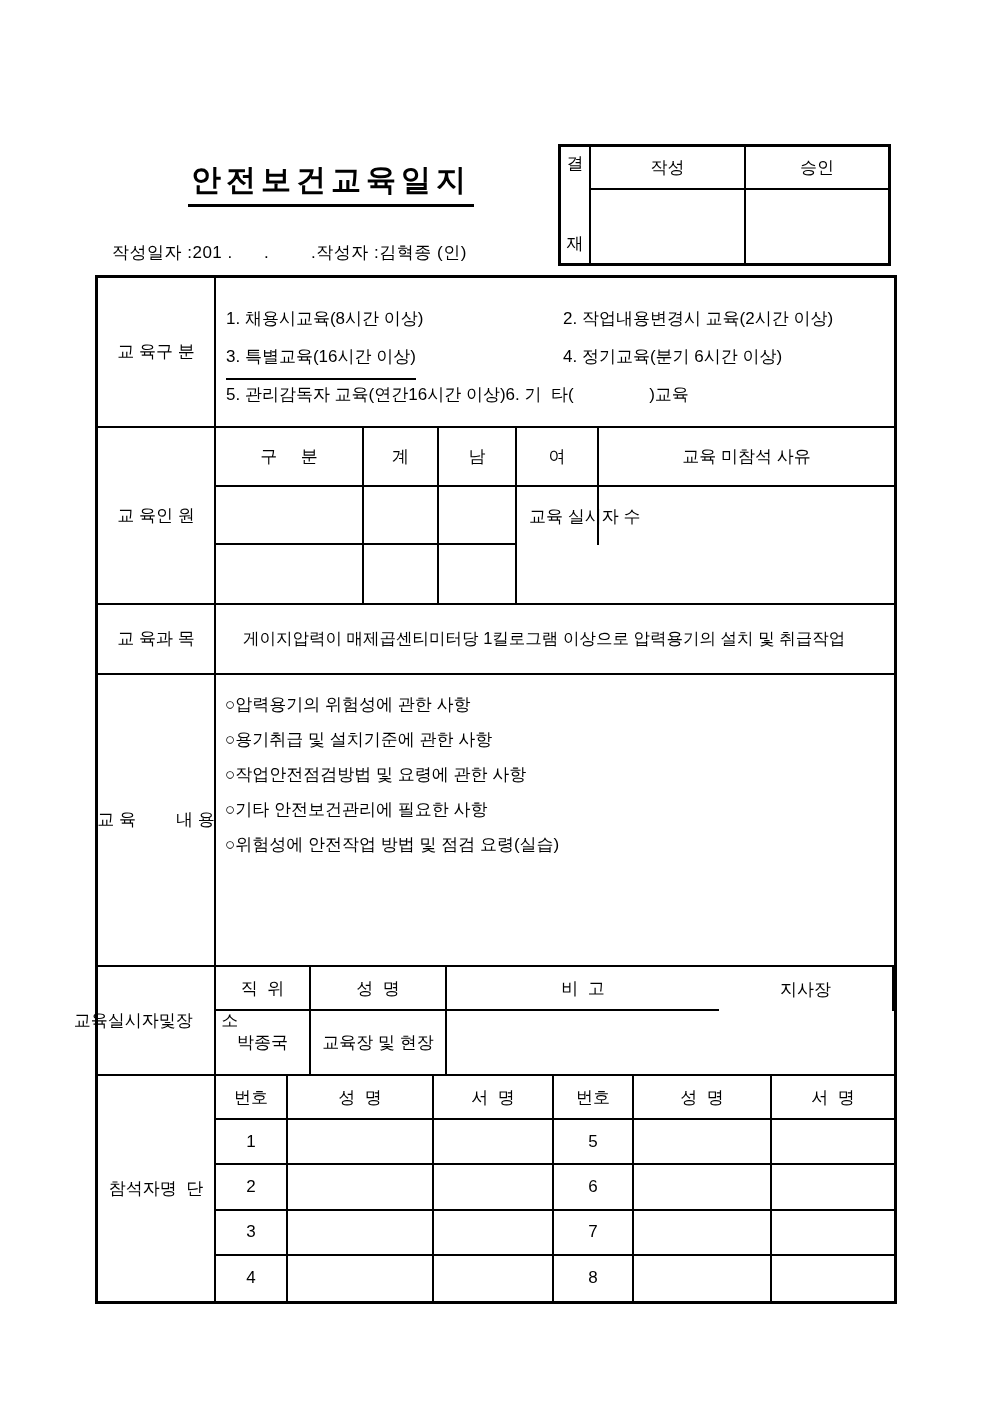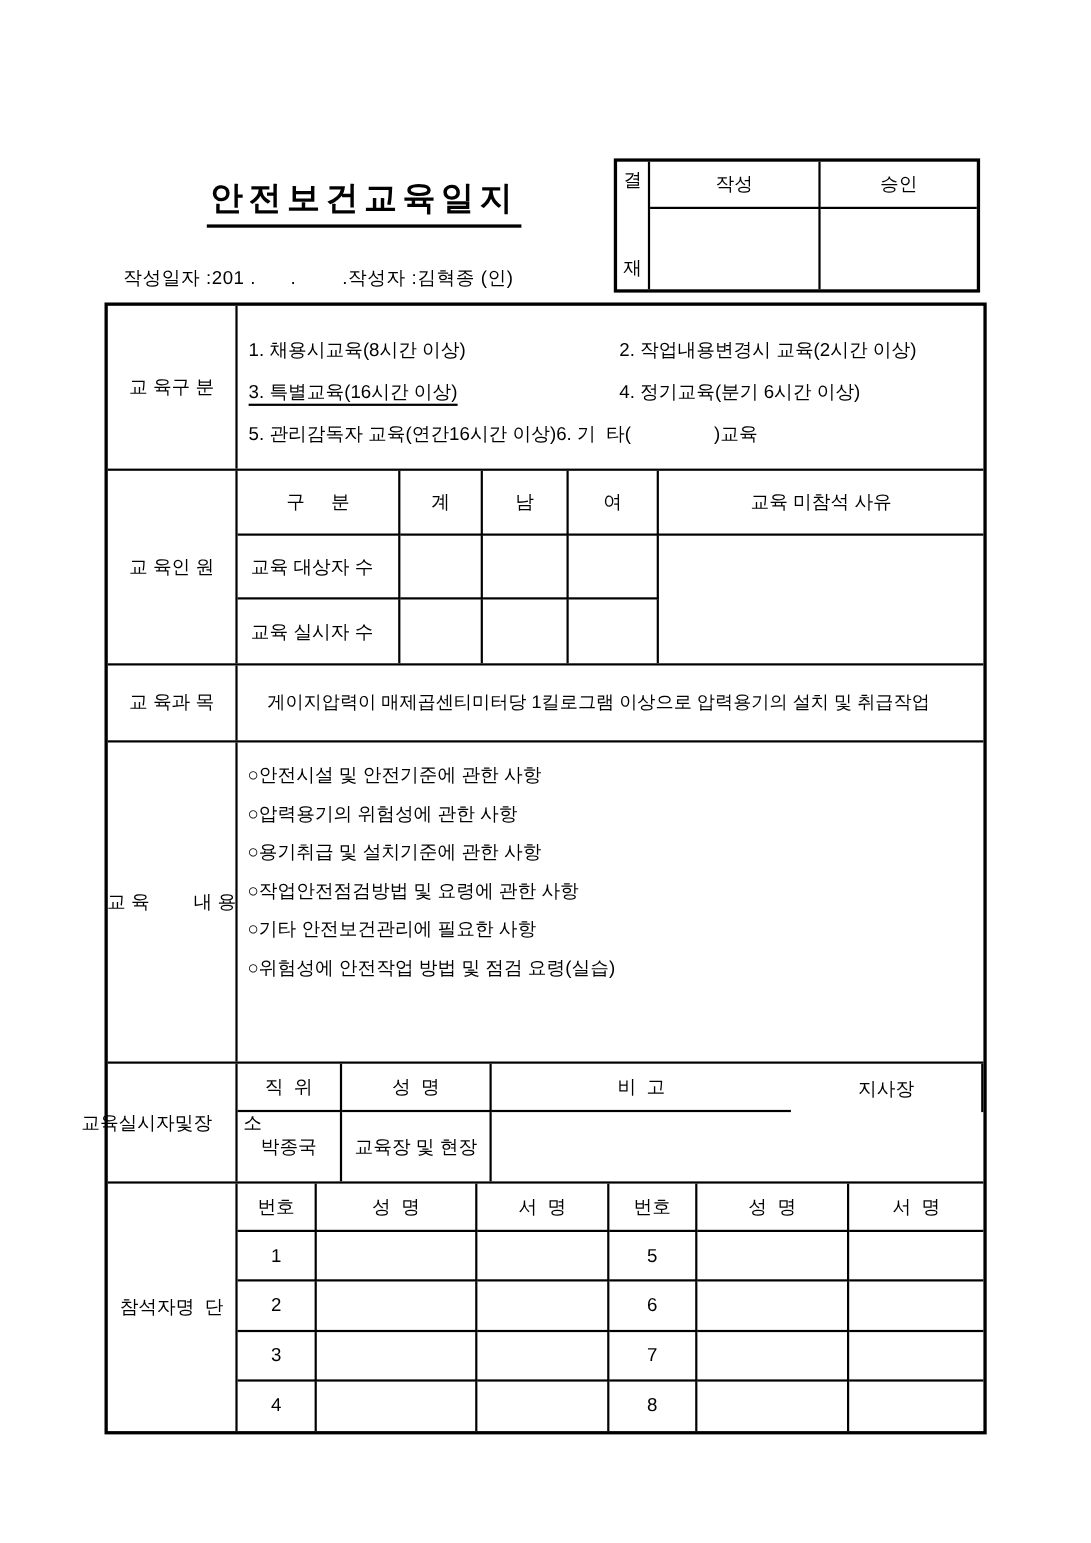--- a/index.html
+++ b/index.html
@@ -62,21 +62,21 @@
   .row-inwon   { height:177px; }
   .row-gwamok  { height:70px;  }
   .row-naeyong { height:292px; }
   .row-silsija { height:109px; }
   .row-chamseok{ flex:1; }
 
   
   .gubun-lines { padding-top:21px; }
   .gubun-line { display:flex; padding-left:10px; height:38px; align-items:center; white-space:pre; }
   .gubun-left { width:337px; flex-shrink:0; white-space:pre; }
-  .underlined { border-bottom:2px solid #000; padding-bottom:1px; }
+  .underlined { border-bottom:2px solid #000; padding-bottom:12px; }
 
   
   .inwon-grid {
     display:grid; height:100%;
     grid-template-columns:148px 75px 78px 82px 1fr;
     grid-template-rows:59px 1fr 1fr;
   }
   .cell { display:flex; align-items:center; justify-content:center; white-space:pre; }
   .cell.left { justify-content:flex-start; padding-left:12px; }
   .br { border-right:2px solid #000; }
@@ -152,21 +152,20 @@
       <span>인 원</span>
     </div>
     <div class="fcontent">
       <div class="inwon-grid">
         <div class="cell br bb">구     분</div>
         <div class="cell br bb">계</div>
         <div class="cell br bb">남</div>
         <div class="cell br bb">여</div>
         <div class="cell bb">교육 미참석 사유</div>
 
-        <div class="cell br bb left">교육 대상자 수</div>
         <div class="cell br bb"></div>
         <div class="cell br bb"></div>
         <div class="cell br bb"></div>
         <div class="cell reason-cell"></div>
 
         <div class="cell br left">교육 실시자 수</div>
         <div class="cell br"></div>
         <div class="cell br"></div>
         <div class="cell br"></div>
       </div>
@@ -183,21 +182,20 @@
     </div>
   </div>
 
   <div class="frow row-naeyong">
     <div class="label-cell label-gap">
       <span>교 육</span>
       <span>내 용</span>
     </div>
     <div class="fcontent">
       <div class="naeyong-list">
-        <div class="naeyong-item">○안전시설 및 안전기준에 관한 사항</div>
         <div class="naeyong-item">○압력용기의 위험성에 관한 사항</div>
         <div class="naeyong-item">○용기취급 및 설치기준에 관한 사항</div>
         <div class="naeyong-item">○작업안전점검방법 및 요령에 관한 사항</div>
         <div class="naeyong-item">○기타 안전보건관리에 필요한 사항</div>
         <div class="naeyong-item">○위험성에 안전작업 방법 및 점검 요령(실습)</div>
       </div>
     </div>
   </div>
 
   <div class="frow row-silsija">

